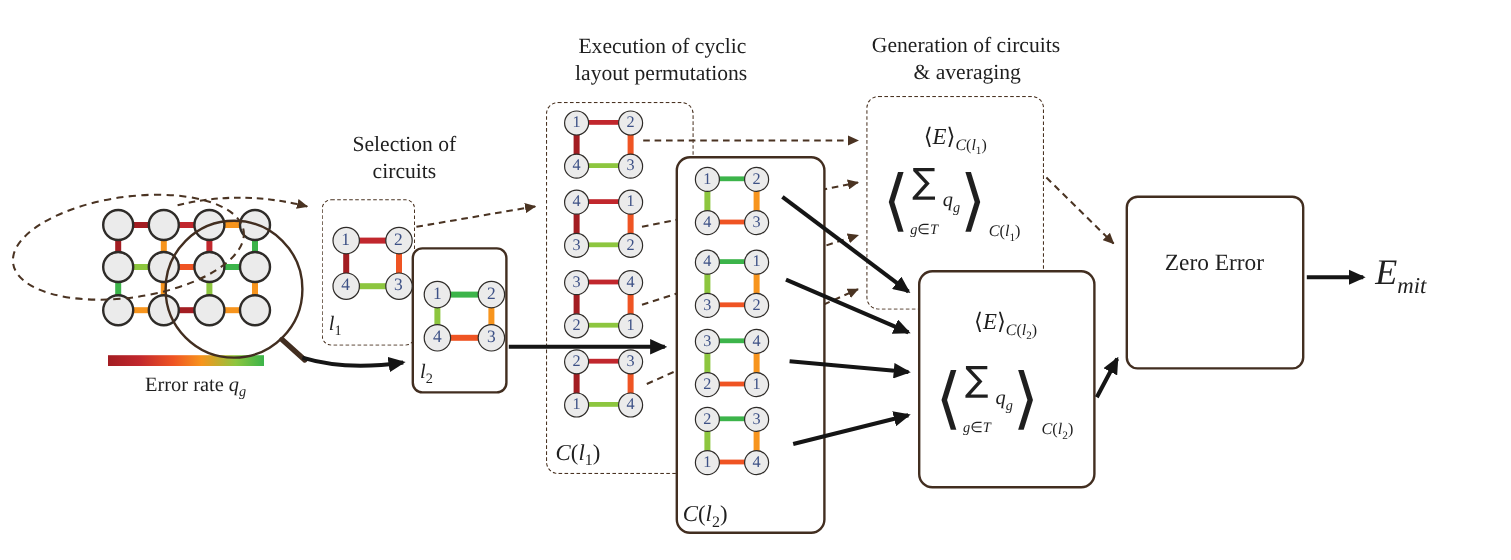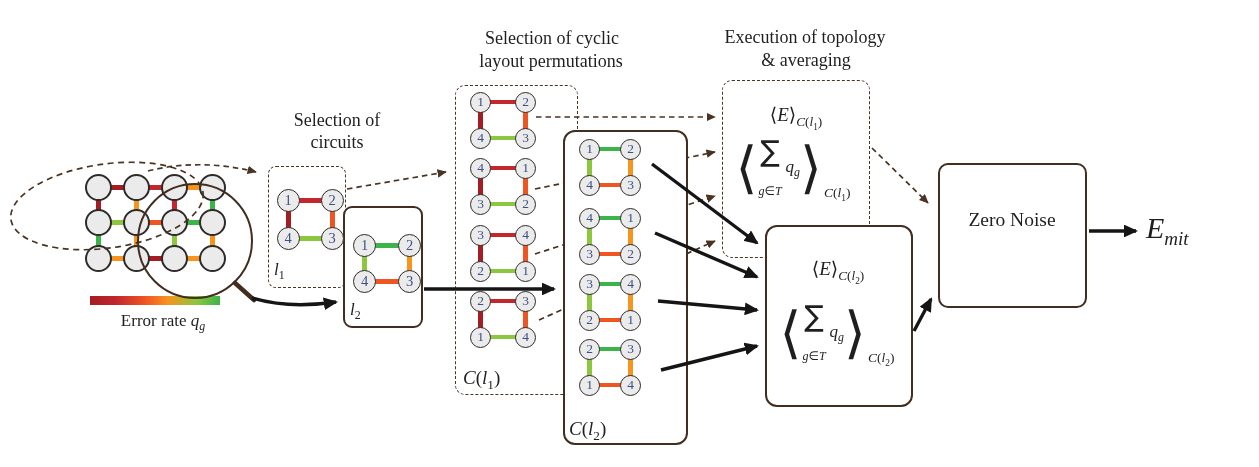--- a/index.html
+++ b/index.html
@@ -73,26 +73,26 @@
   <div class="box solidbox" style="left:938px;top:163px;width:149px;height:145px;border-radius:10px;z-index:2;"></div>
 
   <div id="colorbar"></div>
   <div class="abs ctr lab" style="left:163px;top:311px;text-align:right;">Error rate <i>q<sub>g</sub></i></div>
 
   <div class="abs ctr title" style="left:337px;top:110px;">Selection of</div>
   <div class="abs ctr title" style="left:337px;top:132px;">circuits</div>
   <div class="abs lab" style="left:274px;top:260px;"><i>l</i><sub>1</sub></div>
   <div class="abs lab" style="left:350px;top:300px;"><i>l</i><sub>2</sub></div>
 
-  <div class="abs ctr title" style="left:552px;top:28px;">Selection of cyclic</div>
+  <div class="abs ctr title" style="left:552px;top:28px;">Execution of cyclic</div>
   <div class="abs ctr title" style="left:551px;top:51px;">layout permutations</div>
   <div class="abs cllab" style="left:463px;top:367px;"><i>C</i>(<i>l</i><sub>1</sub>)</div>
   <div class="abs cllab" style="left:569px;top:418px;"><i>C</i>(<i>l</i><sub>2</sub>)</div>
 
-  <div class="abs ctr title" style="left:805px;top:27px;">Execution of topology</div>
+  <div class="abs ctr title" style="left:805px;top:27px;">Generation of circuits</div>
   <div class="abs ctr title" style="left:806px;top:50px;">&amp; averaging</div>
 
   <div class="abs ctr formula" style="left:796px;top:103px;"><span class="mg">⟨</span><i>E</i><span class="mg">⟩</span><sub class="fsub"><i>C</i>(<i>l</i><sub>1</sub>)</sub></div>
   <div class="abs sumform ctr" style="left:793px;top:138px;">
     <span class="sumbr">⟨</span>
     <span class="sumcol">
       <span class="sigma">∑</span>
       <span class="limits"><i>g</i><span class="mg">∈</span><i>T</i></span>
     </span>
     <span class="qterm"><i>q</i><sub><i>g</i></sub></span>
@@ -106,21 +106,21 @@
     <span class="sumcol">
       <span class="sigma">∑</span>
       <span class="limits"><i>g</i><span class="mg">∈</span><i>T</i></span>
     </span>
     <span class="qterm"><i>q</i><sub><i>g</i></sub></span>
     <span class="sumbr">⟩</span>
     <span class="clsub"><i>C</i>(<i>l</i><sub>2</sub>)</span>
   </div>
 
   <div id="zne-box-text" class="abs ctr" style="left:1012px;top:207px;">
-    <div>Zero Noise</div>
+    <div>Zero Error</div>
   </div>
   <div id="emit" class="abs" style="left:1146px;top:211px;"><i>E</i><sub><i>mit</i></sub></div>
 
   <div id="topology-grid">
       <div class="edge" style="left: 98px; top: 184.5px; width: 38px; height: 5px; background: var(--p-darkred);"></div>
       <div class="edge" style="left: 136px; top: 184.5px; width: 38px; height: 5px; background: var(--p-red);"></div>
       <div class="edge" style="left: 174px; top: 184.5px; width: 38px; height: 5px; background: var(--p-orange);"></div>
       <div class="edge" style="left: 98px; top: 219.5px; width: 38px; height: 5px; background: var(--p-ygreen);"></div>
       <div class="edge" style="left: 136px; top: 219.5px; width: 38px; height: 5px; background: var(--p-redorange);"></div>
       <div class="edge" style="left: 174px; top: 219.5px; width: 38px; height: 5px; background: var(--p-green);"></div>

